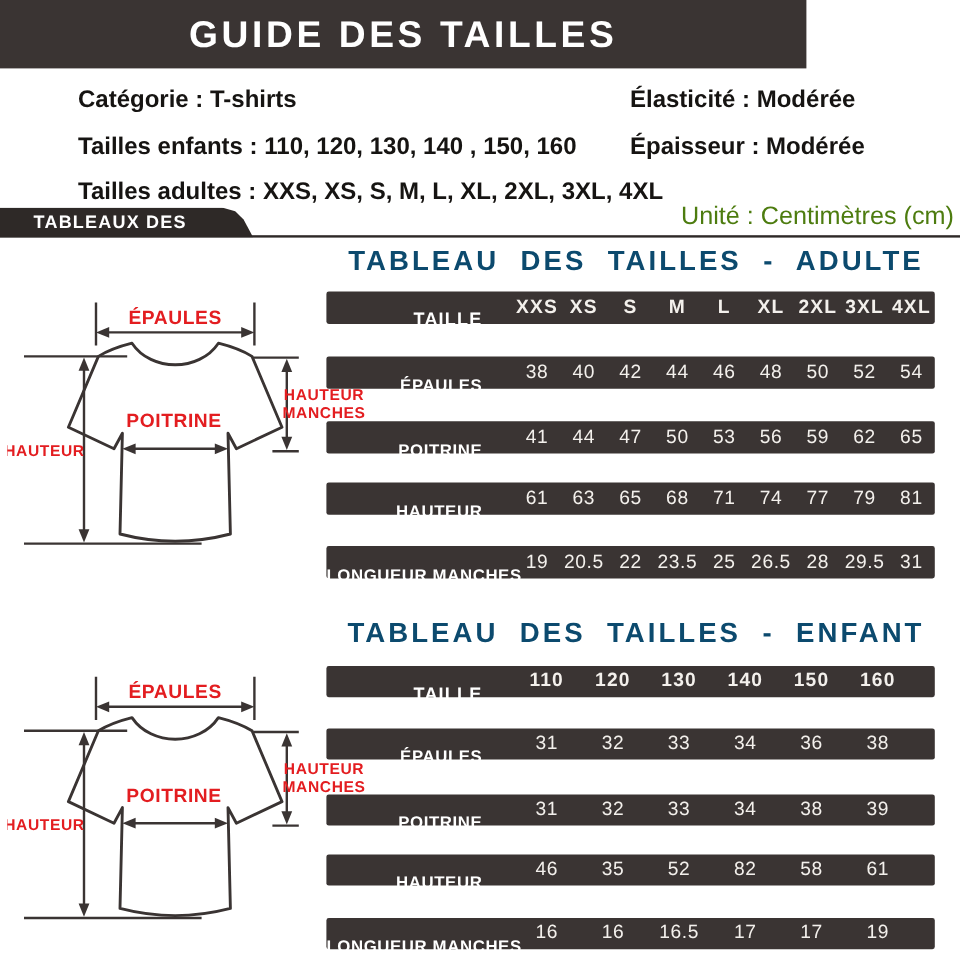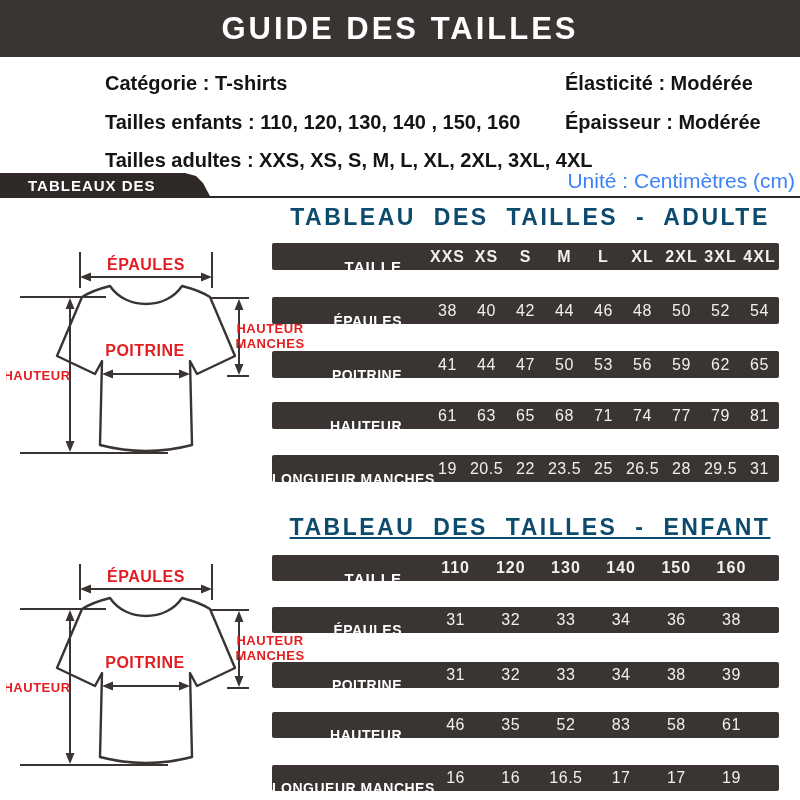--- a/index.html
+++ b/index.html
@@ -4,57 +4,56 @@
 <style>
   * { margin:0; padding:0; box-sizing:border-box; }
   html,body { background:#fff; }
   .page {
     position:relative; width:800px; height:800px;
     background:#fff; overflow:hidden;
     font-family:"Liberation Sans", sans-serif;
   }
   
   .header-bar {
-    position:absolute; left:0; top:0; width:800px; height:57px;
+    position:absolute; left:0; top:0; width:672px; height:57px;
     background:#3a3433;
   }
   .header-title {
     width:100%; text-align:center; line-height:57px;
     color:#fff; font-size:31px; font-weight:900; letter-spacing:3px;
   }
   
   .info-text {
     position:absolute; font-size:20px; font-weight:700; color:#161412;
     white-space:nowrap;
-    margin-left:40px;
   }
   
   .ribbon-tab {
     position:absolute; left:0; top:173px; width:212px; height:25px;
     background:#2e2927;
     clip-path:polygon(0 0, 185px 0, 196px 3px, 203px 10px, 211px 25px, 0 25px);
     color:#fff; font-size:15px; font-weight:800; letter-spacing:1px;
     line-height:25px; padding-left:28px;
   }
   .rule-line {
     position:absolute; left:0; top:196px; width:800px; height:2px;
     background:#2e2927;
   }
   .unit-text {
     position:absolute; right:5px; top:169px; font-size:21px;
-    font-weight:400; color:#3b82f6;
+    font-weight:400; color:#4d7c0f;
   }
   
   .section-title {
     position:absolute; left:275px; width:510px; text-align:center;
     color:#0c4a6e; font-size:23px; font-weight:900;
     letter-spacing:2.5px; word-spacing:9px; white-space:nowrap;
   }
   .adult-title { top:204px; }
-  .child-title { top:514px;text-decoration:underline; }
+  .child-title { top:514px; }
   
   .diagram { position:absolute; left:6px; width:300px; height:232px; }
   .diagram-adult { top:240px; }
   .diagram-child { top:552px; }
   .diag-label { font-weight:800; letter-spacing:0.5px; }
   
   .size-table { position:absolute; left:272px; top:0; width:507px; height:0; }
   .bar-row {
     position:absolute; left:0; width:507px;
     background:#3a3433; border-radius:2px;
@@ -262,21 +261,21 @@
           <span class="cell">38</span>
           <span class="cell">39</span>
         </div>
       </div>
       <div class="bar-row" style="top: 712px; height: 26px;">
         <div class="bar-label">HAUTEUR</div>
         <div class="bar-values">
           <span class="cell">46</span>
           <span class="cell">35</span>
           <span class="cell">52</span>
-          <span class="cell">83</span>
+          <span class="cell">82</span>
           <span class="cell">58</span>
           <span class="cell">61</span>
         </div>
       </div>
       <div class="bar-row" style="top: 765px; height: 26px;">
         <div class="bar-label">LONGUEUR MANCHES</div>
         <div class="bar-values">
           <span class="cell">16</span>
           <span class="cell">16</span>
           <span class="cell">16.5</span>

